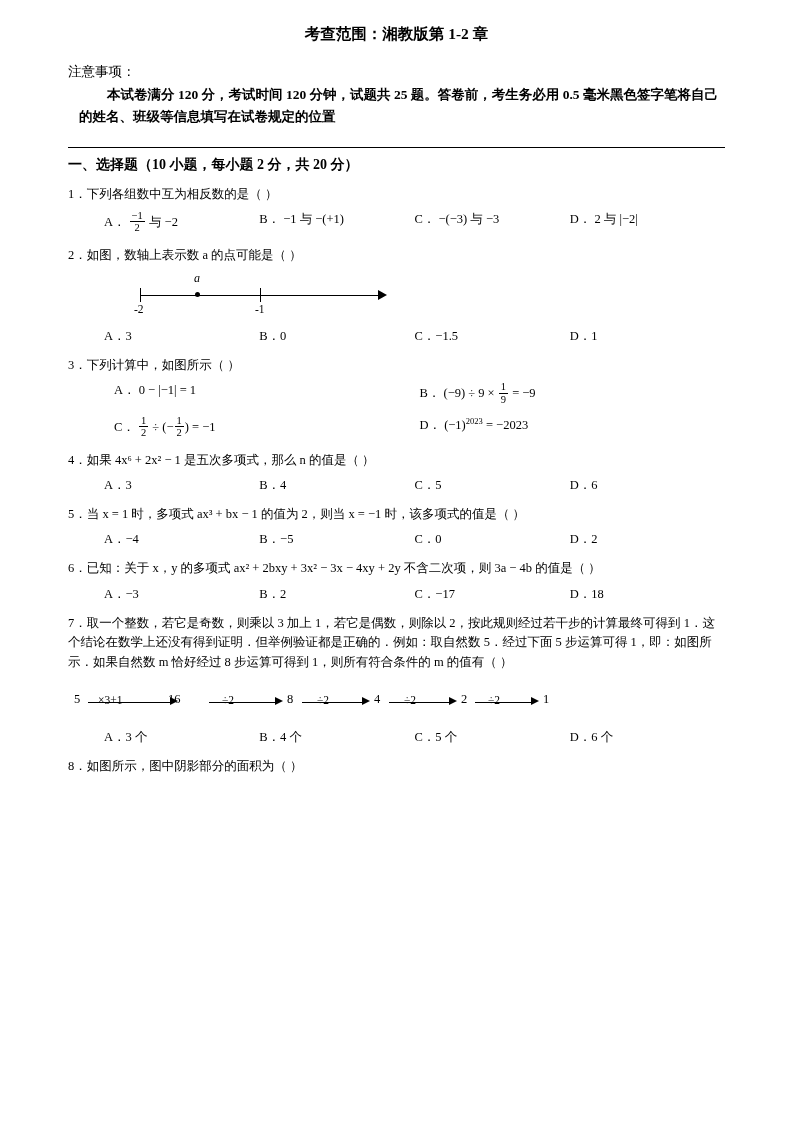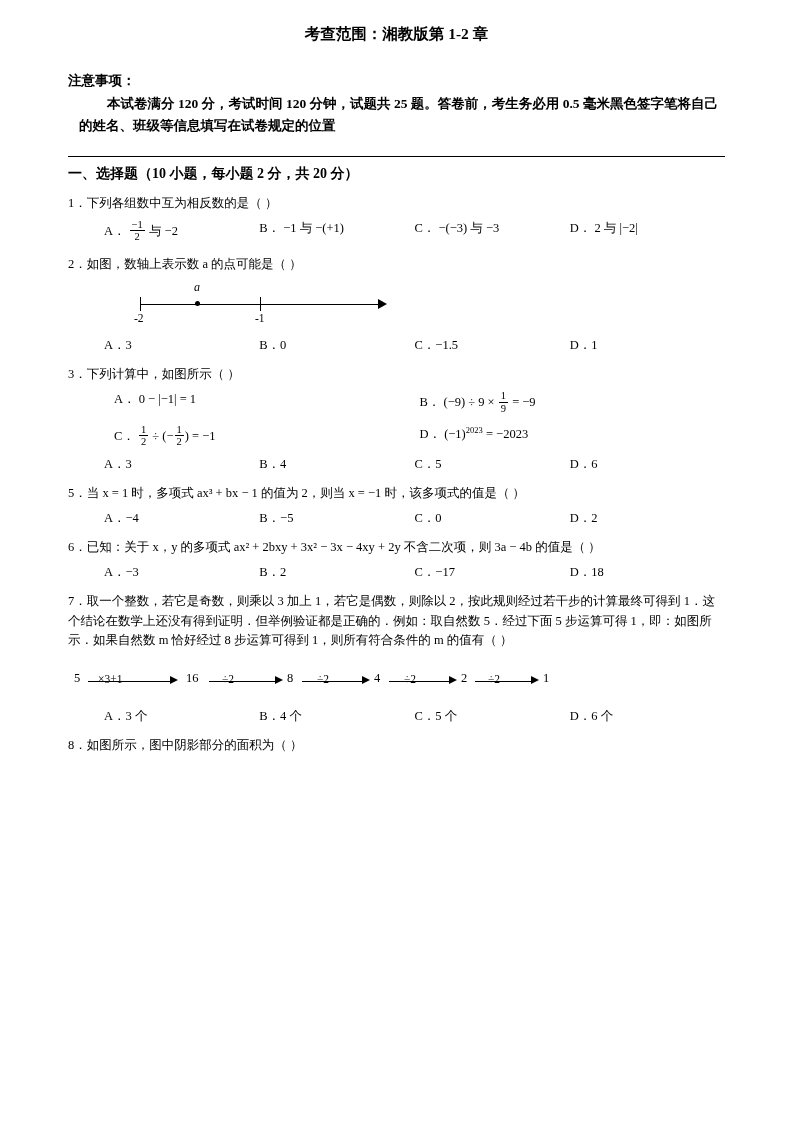--- a/index.html
+++ b/index.html
@@ -25,22 +25,22 @@
     letter-spacing: 0.5px;
   }
   .subtitle {
     text-align: center;
     font-size: 15.5px;
     font-weight: bold;
     margin-top: 24px;
   }
   .notice-label {
     font-size: 13.5px;
-    font-weight: bold;
-    margin-top: 27px;
+    font-weight: normal;
+    margin-top: 18px;
   }
   .notice-body {
     font-size: 13.5px;
     font-weight: bold;
     line-height: 1.65;
     margin-top: 3px;
     text-indent: 28px;
     margin-left: 11px;
   }
   .section-head {
@@ -197,20 +197,23 @@
     <div class="opt">
       <span>C．</span>
       <span class="frac"><span class="num">1</span><span class="den">2</span></span>
       ÷ (−<span class="frac"><span class="num">1</span><span class="den">2</span></span>) = −1
     </div>
     <div class="opt">
       <span>D．</span> (−1)<sup>2023</sup> = −2023
     </div>
   </div>
 
+  <div class="q">
+    <span>4．</span><span>如果 4x⁶ + 2x² − 1 是五次多项式，那么 n 的值是（    ）</span>
+  </div>
   <div class="opts four indent2">
     <div class="opt">A．3</div>
     <div class="opt">B．4</div>
     <div class="opt">C．5</div>
     <div class="opt">D．6</div>
   </div>
 
   <div class="q">
     <span>5．</span><span>当 x = 1 时，多项式 ax³ + bx − 1 的值为 2，则当 x = −1 时，该多项式的值是（    ）</span>
   </div>
@@ -233,21 +236,21 @@
 
   <div class="q">
     <span>7．</span><span>取一个整数，若它是奇数，则乘以 3 加上 1，若它是偶数，则除以 2，按此规则经过若干步的计算最终可得到 1．这个结论在数学上还没有得到证明．但举例验证都是正确的．例如：取自然数 5．经过下面 5 步运算可得 1，即：如图所示．如果自然数 m 恰好经过 8 步运算可得到 1，则所有符合条件的 m 的值有（    ）</span>
   </div>
   <div class="flow">
     <div class="node" style="left:0px">5</div>
     <div class="op" style="left:24px">×3+1</div>
     <div class="arr" style="left:14px;width:84px"></div>
     <div class="arrh" style="left:96px"></div>
 
-    <div class="node" style="left:112px">16</div>
+    <div class="node" style="left:94px">16</div>
     <div class="op" style="left:148px">÷2</div>
     <div class="arr" style="left:135px;width:68px"></div>
     <div class="arrh" style="left:201px"></div>
 
     <div class="node" style="left:213px">8</div>
     <div class="op" style="left:243px">÷2</div>
     <div class="arr" style="left:228px;width:62px"></div>
     <div class="arrh" style="left:288px"></div>
 
     <div class="node" style="left:300px">4</div>

